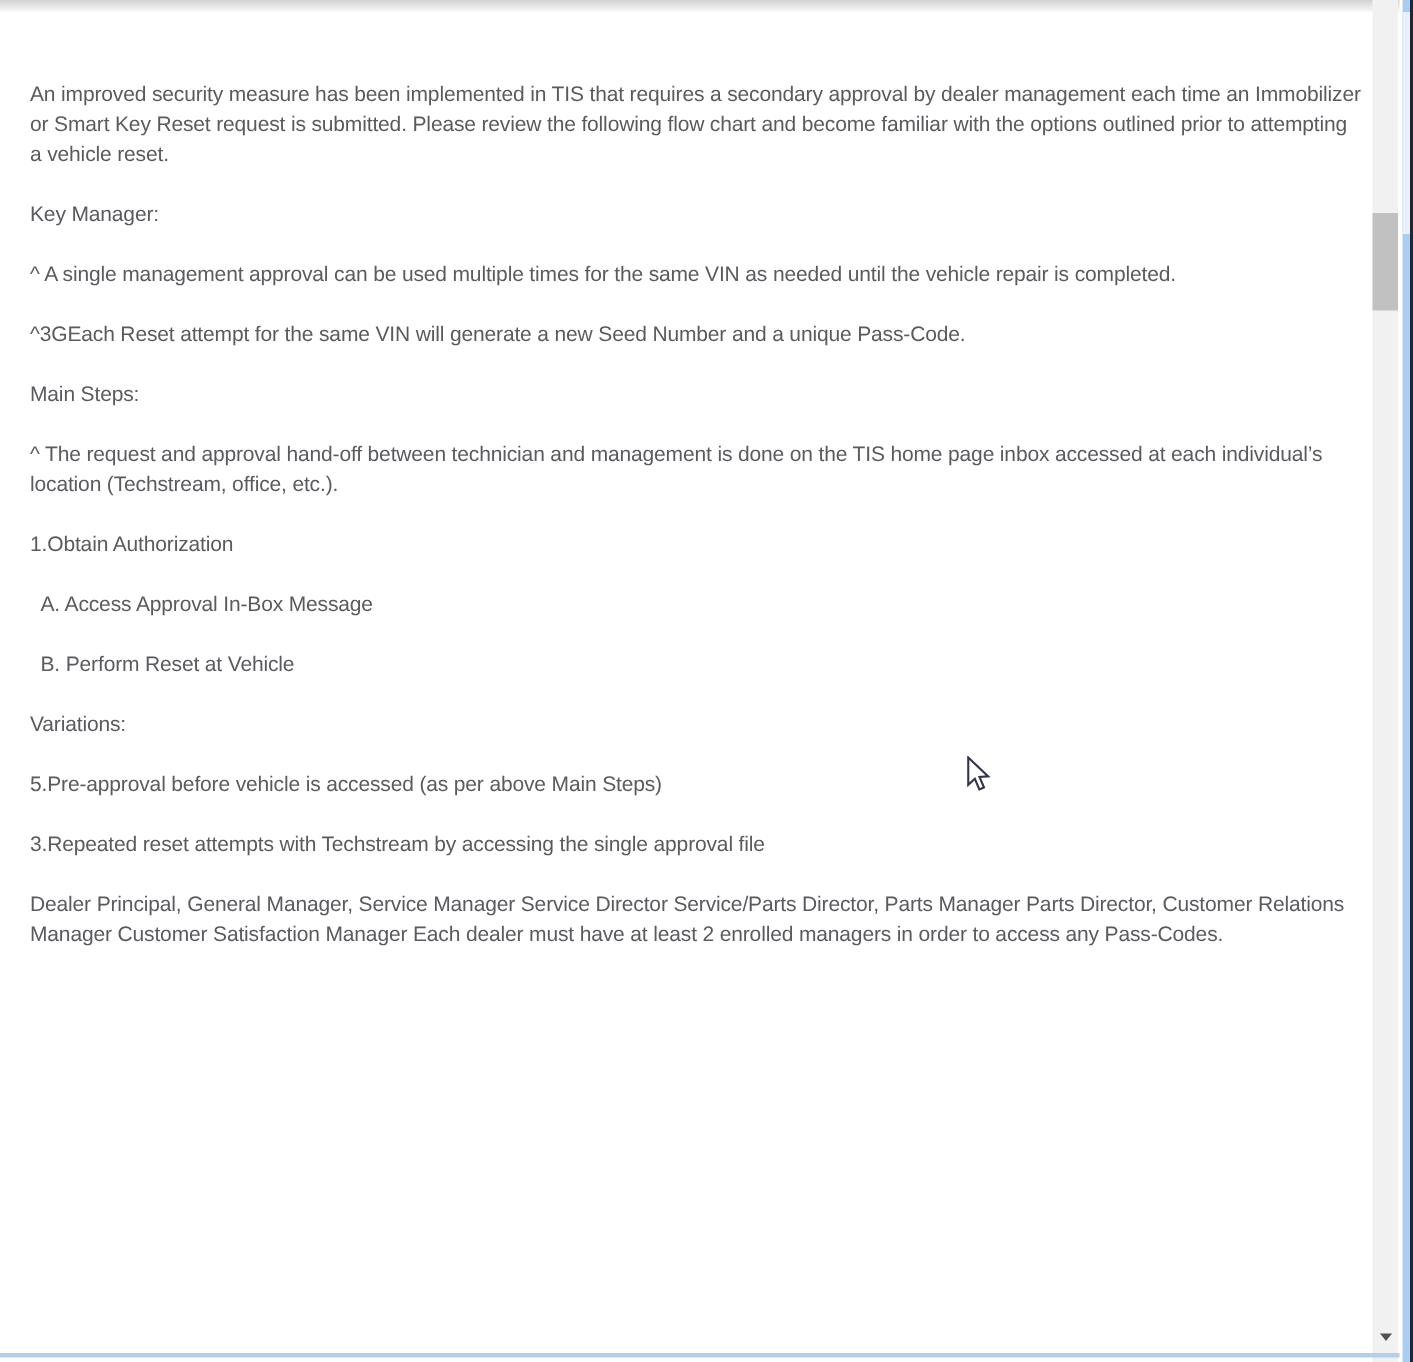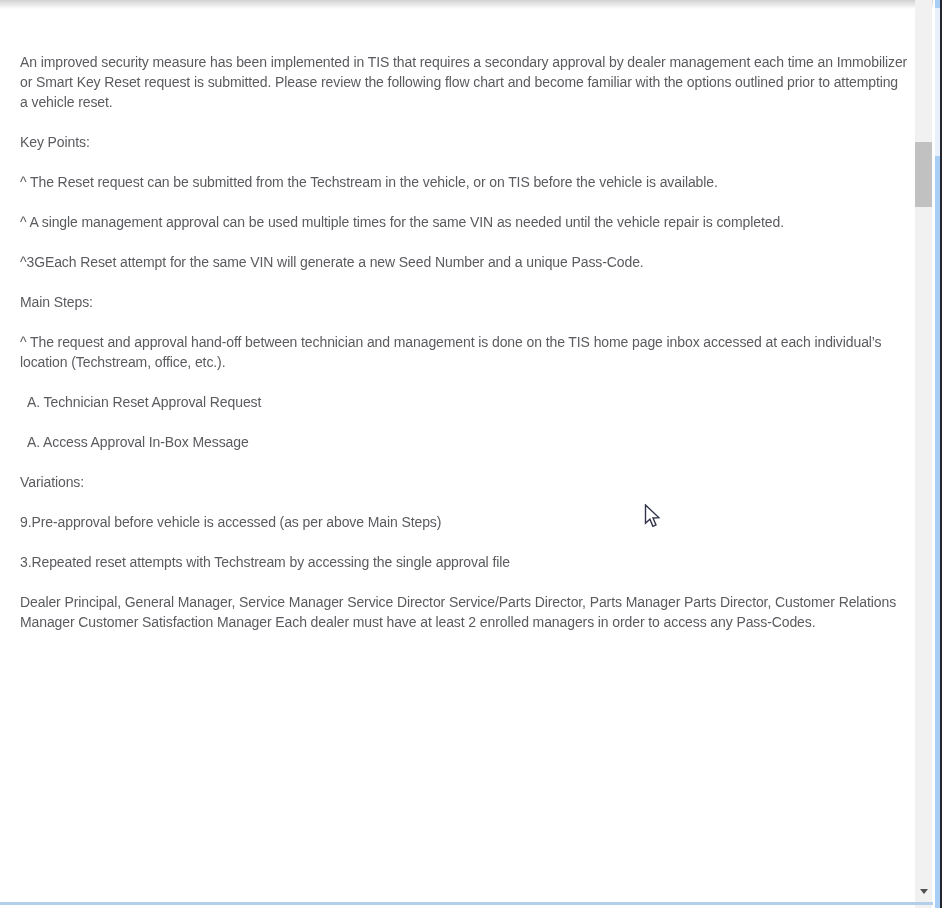--- a/index.html
+++ b/index.html
@@ -108,30 +108,30 @@
     position: absolute;
     width: 17px; height: 25px;
     pointer-events: none;
   }
 </style>
 </head>
 <body>
 
 <div class="doc" id="doc">
     <p class="para">An improved security measure has been implemented in TIS that requires a secondary approval by dealer management each time an Immobilizer or Smart Key Reset request is submitted. Please review the following flow chart and become familiar with the options outlined prior to attempting a vehicle reset.</p>
-    <p class="para">Key Points:</p>
-    <p class="para">^ The Reset request can be submitted from the Techstream in the vehicle, or on TIS before the vehicle is available.</p>
+    <p class="para">Key Manager:</p>
     <p class="para">^ A single management approval can be used multiple times for the same VIN as needed until the vehicle repair is completed.</p>
     <p class="para">^3GEach Reset attempt for the same VIN will generate a new Seed Number and a unique Pass-Code.</p>
     <p class="para">Main Steps:</p>
     <p class="para">^ The request and approval hand-off between technician and management is done on the TIS home page inbox accessed at each individual’s location (Techstream, office, etc.).</p>
-    <p class="para indent">A. Technician Reset Approval Request</p>
+    <p class="para">1.Obtain Authorization</p>
     <p class="para indent">A. Access Approval In-Box Message</p>
+    <p class="para indent">B. Perform Reset at Vehicle</p>
     <p class="para">Variations:</p>
-    <p class="para">9.Pre-approval before vehicle is accessed (as per above Main Steps)</p>
+    <p class="para">5.Pre-approval before vehicle is accessed (as per above Main Steps)</p>
     <p class="para">3.Repeated reset attempts with Techstream by accessing the single approval file</p>
     <p class="para">Dealer Principal, General Manager, Service Manager Service Director Service/Parts Director, Parts Manager Parts Director, Customer Relations Manager Customer Satisfaction Manager Each dealer must have at least 2 enrolled managers in order to access any Pass-Codes.</p>
   </div>
 
 <div class="top-shadow"></div>
 
 <div class="inner-scrollbar">
   <div class="inner-thumb" id="inner-thumb" style="top: 142px; height: 65px;"></div>
   <div class="scroll-down-btn">
     <div class="down-triangle"></div>

